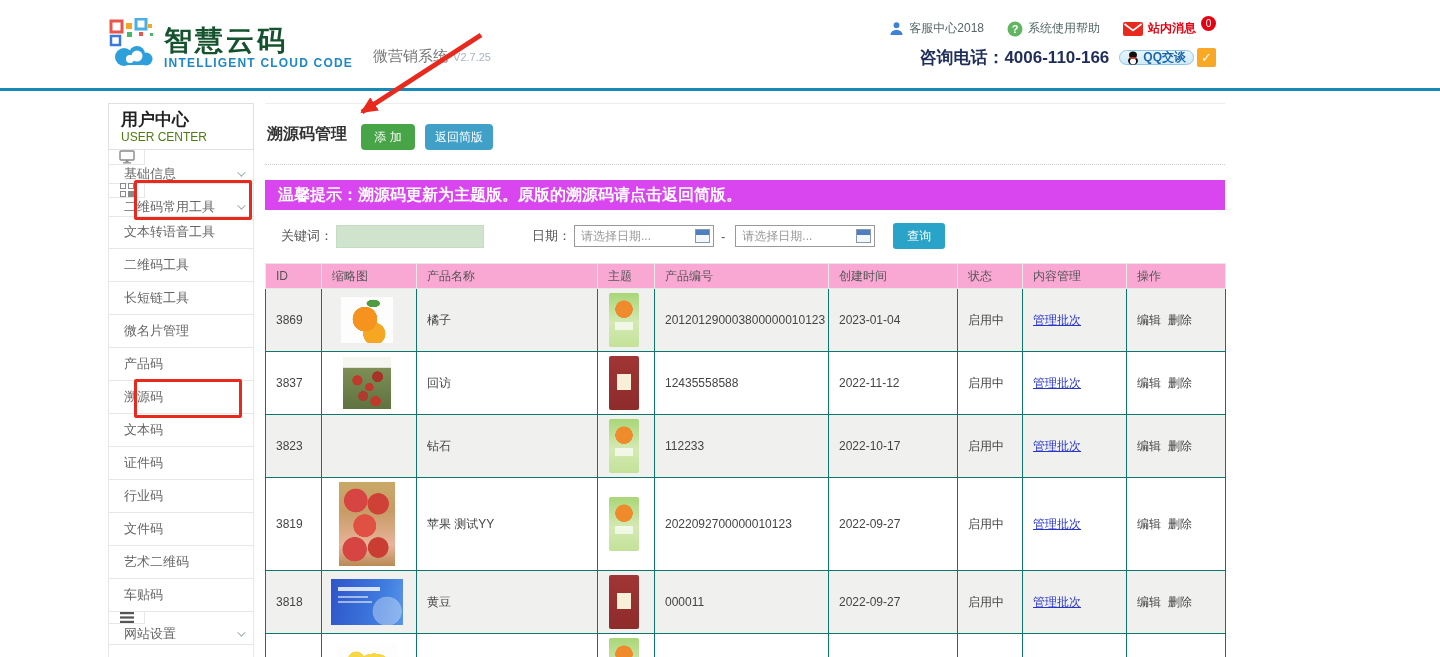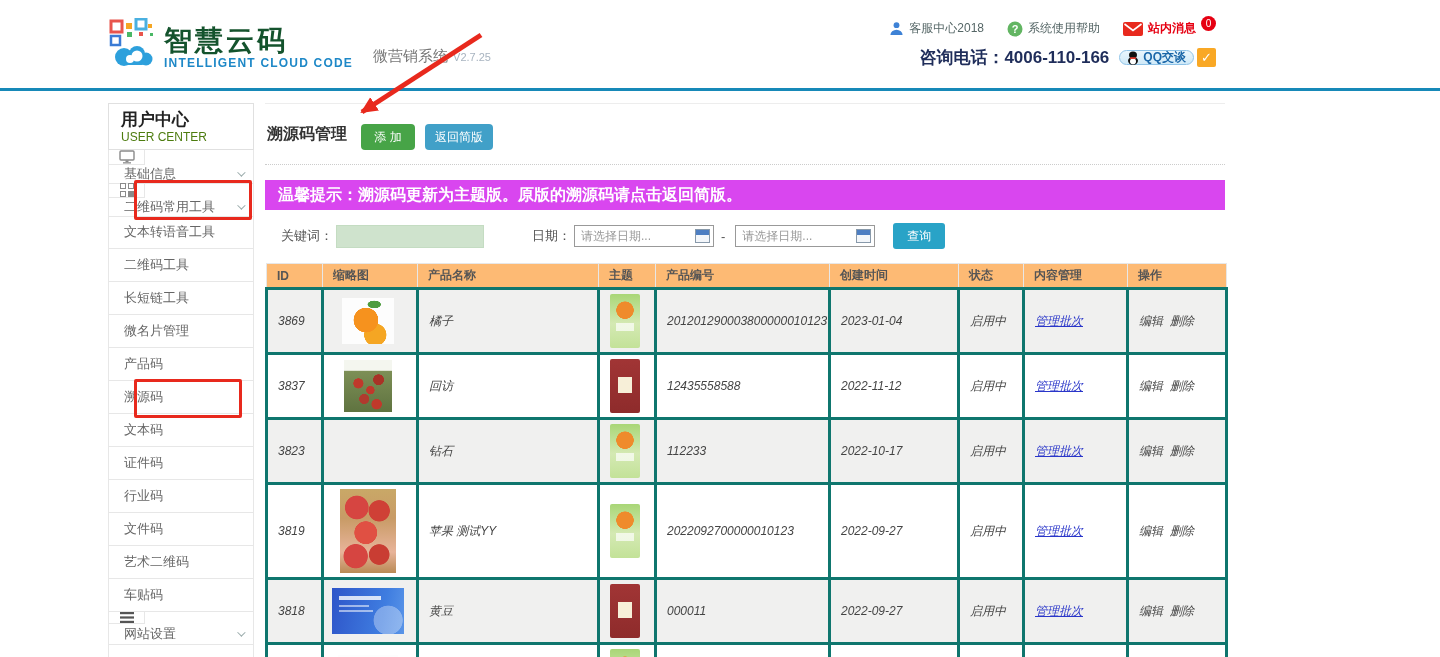--- a/index.html
+++ b/index.html
@@ -66,23 +66,23 @@
   .date-input { width: 140px; height: 22px; border: 1px solid #999; font-size: 12px; color: #777;
                 padding: 0 22px 0 6px; outline: none; font-family: inherit; }
   .date-input::placeholder { color: #999; }
   .cal-icon { position: absolute; right: 4px; top: 4px; width: 15px; height: 14px; border: 1px solid #8899aa;
               background: linear-gradient(#4d7ec2, #4d7ec2) 0 0 / 100% 5px no-repeat, #f3f6fa; cursor: pointer; }
   .dash { margin: 0 7px; }
   .btn-query { background: #29a3c7; width: 52px; margin-left: 18px; border-radius: 3px; }
 
   
   .data-table { margin-top: 14px; width: 960px; border-collapse: collapse; table-layout: fixed; }
-  .data-table th { height: 25px; background: #fdba74; border: 1px solid #e7e7e7; font-weight: bold;
+  .data-table th { height: 25px; background: #f9a8d4; border: 1px solid #e7e7e7; font-weight: normal;
                    text-align: left; padding-left: 10px; font-size: 12px; color: #555; }
-  .data-table td { border: 3px solid #0f766e; font-size: 12px; color: #444; padding: 4px 4px 4px 10px; vertical-align: middle; font-style: italic; }
+  .data-table td { border: 1px solid #0f766e; font-size: 12px; color: #444; padding: 4px 4px 4px 10px; vertical-align: middle; }
   .data-table td.c { text-align: center; padding-left: 0; }
   tr.odd { background: #f0f0ef; }
   .manage-link { color: #2a36c9; text-decoration: underline; cursor: pointer; }
   .action-link { margin-right: 7px; cursor: pointer; }
 
   
   .thumb { display: inline-block; vertical-align: middle; }
   .thumb-orange { width: 52px; height: 46px; background:
       radial-gradient(7px 4px at 62% 14%, #4e9c3f 90%, transparent),
       radial-gradient(circle at 46% 48%, #f6921e 33%, transparent 34%),

